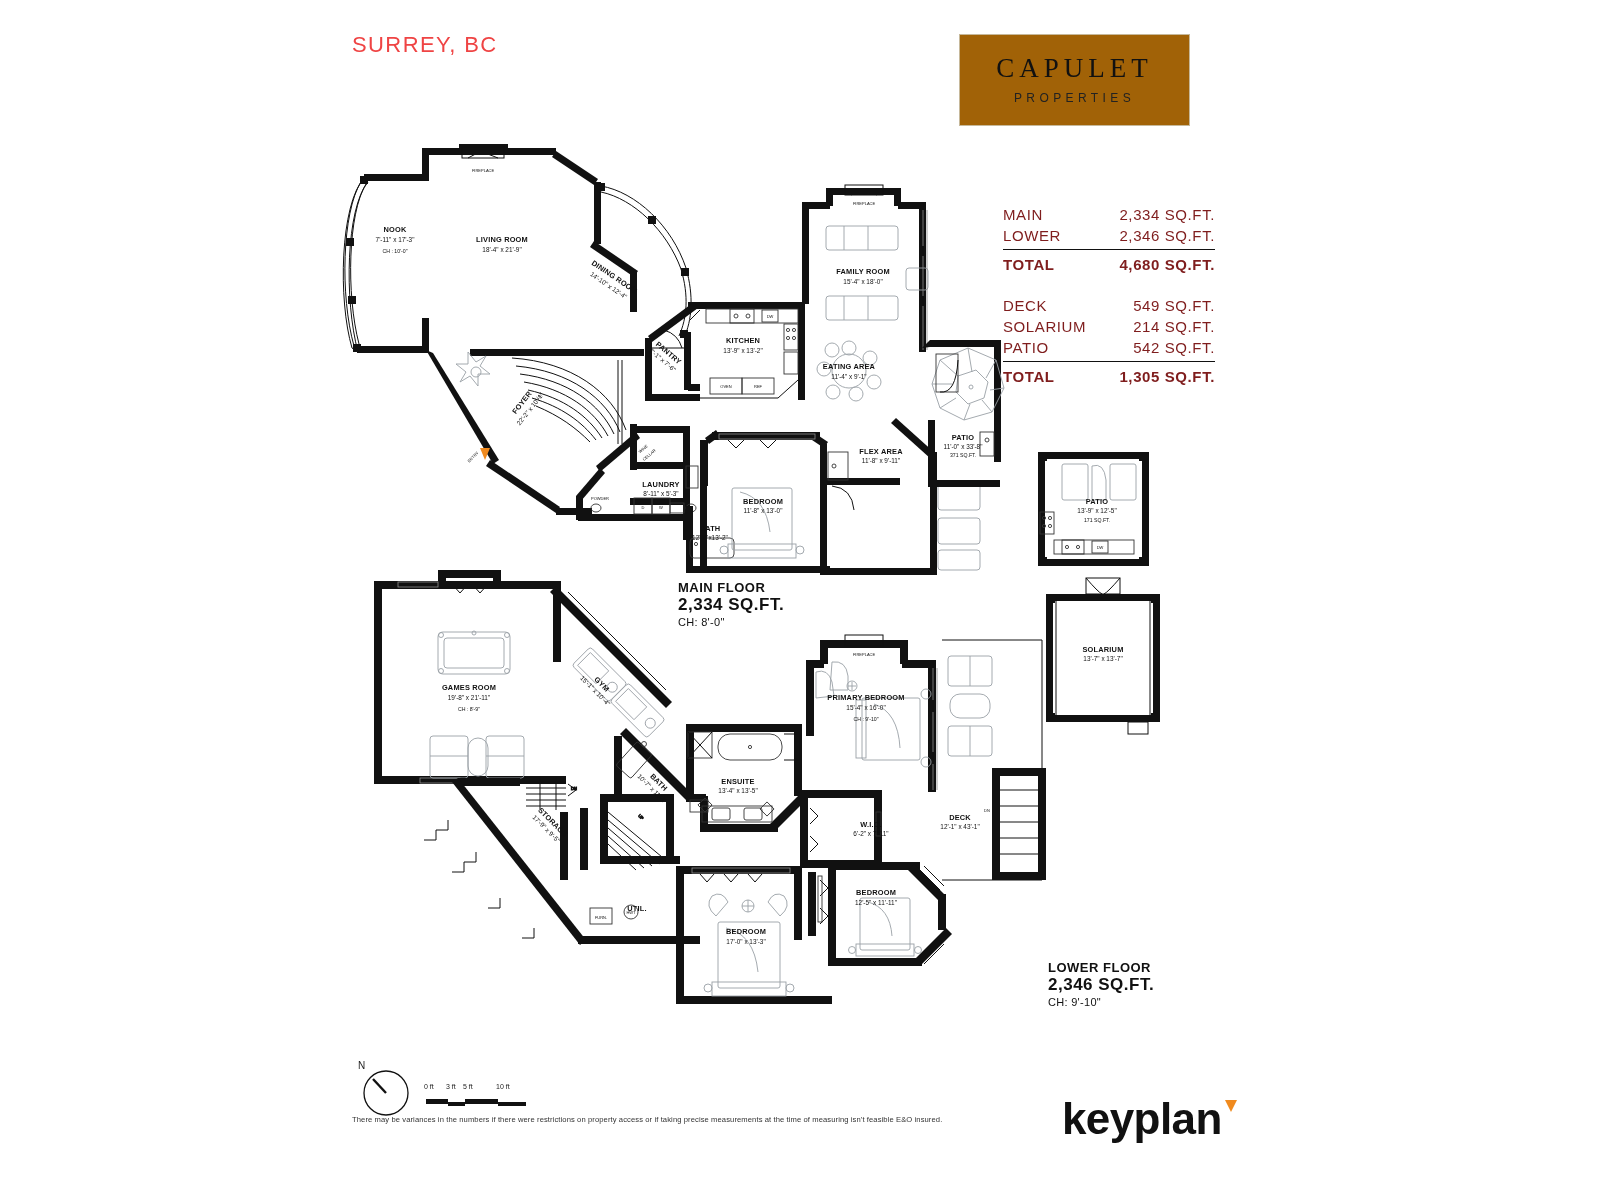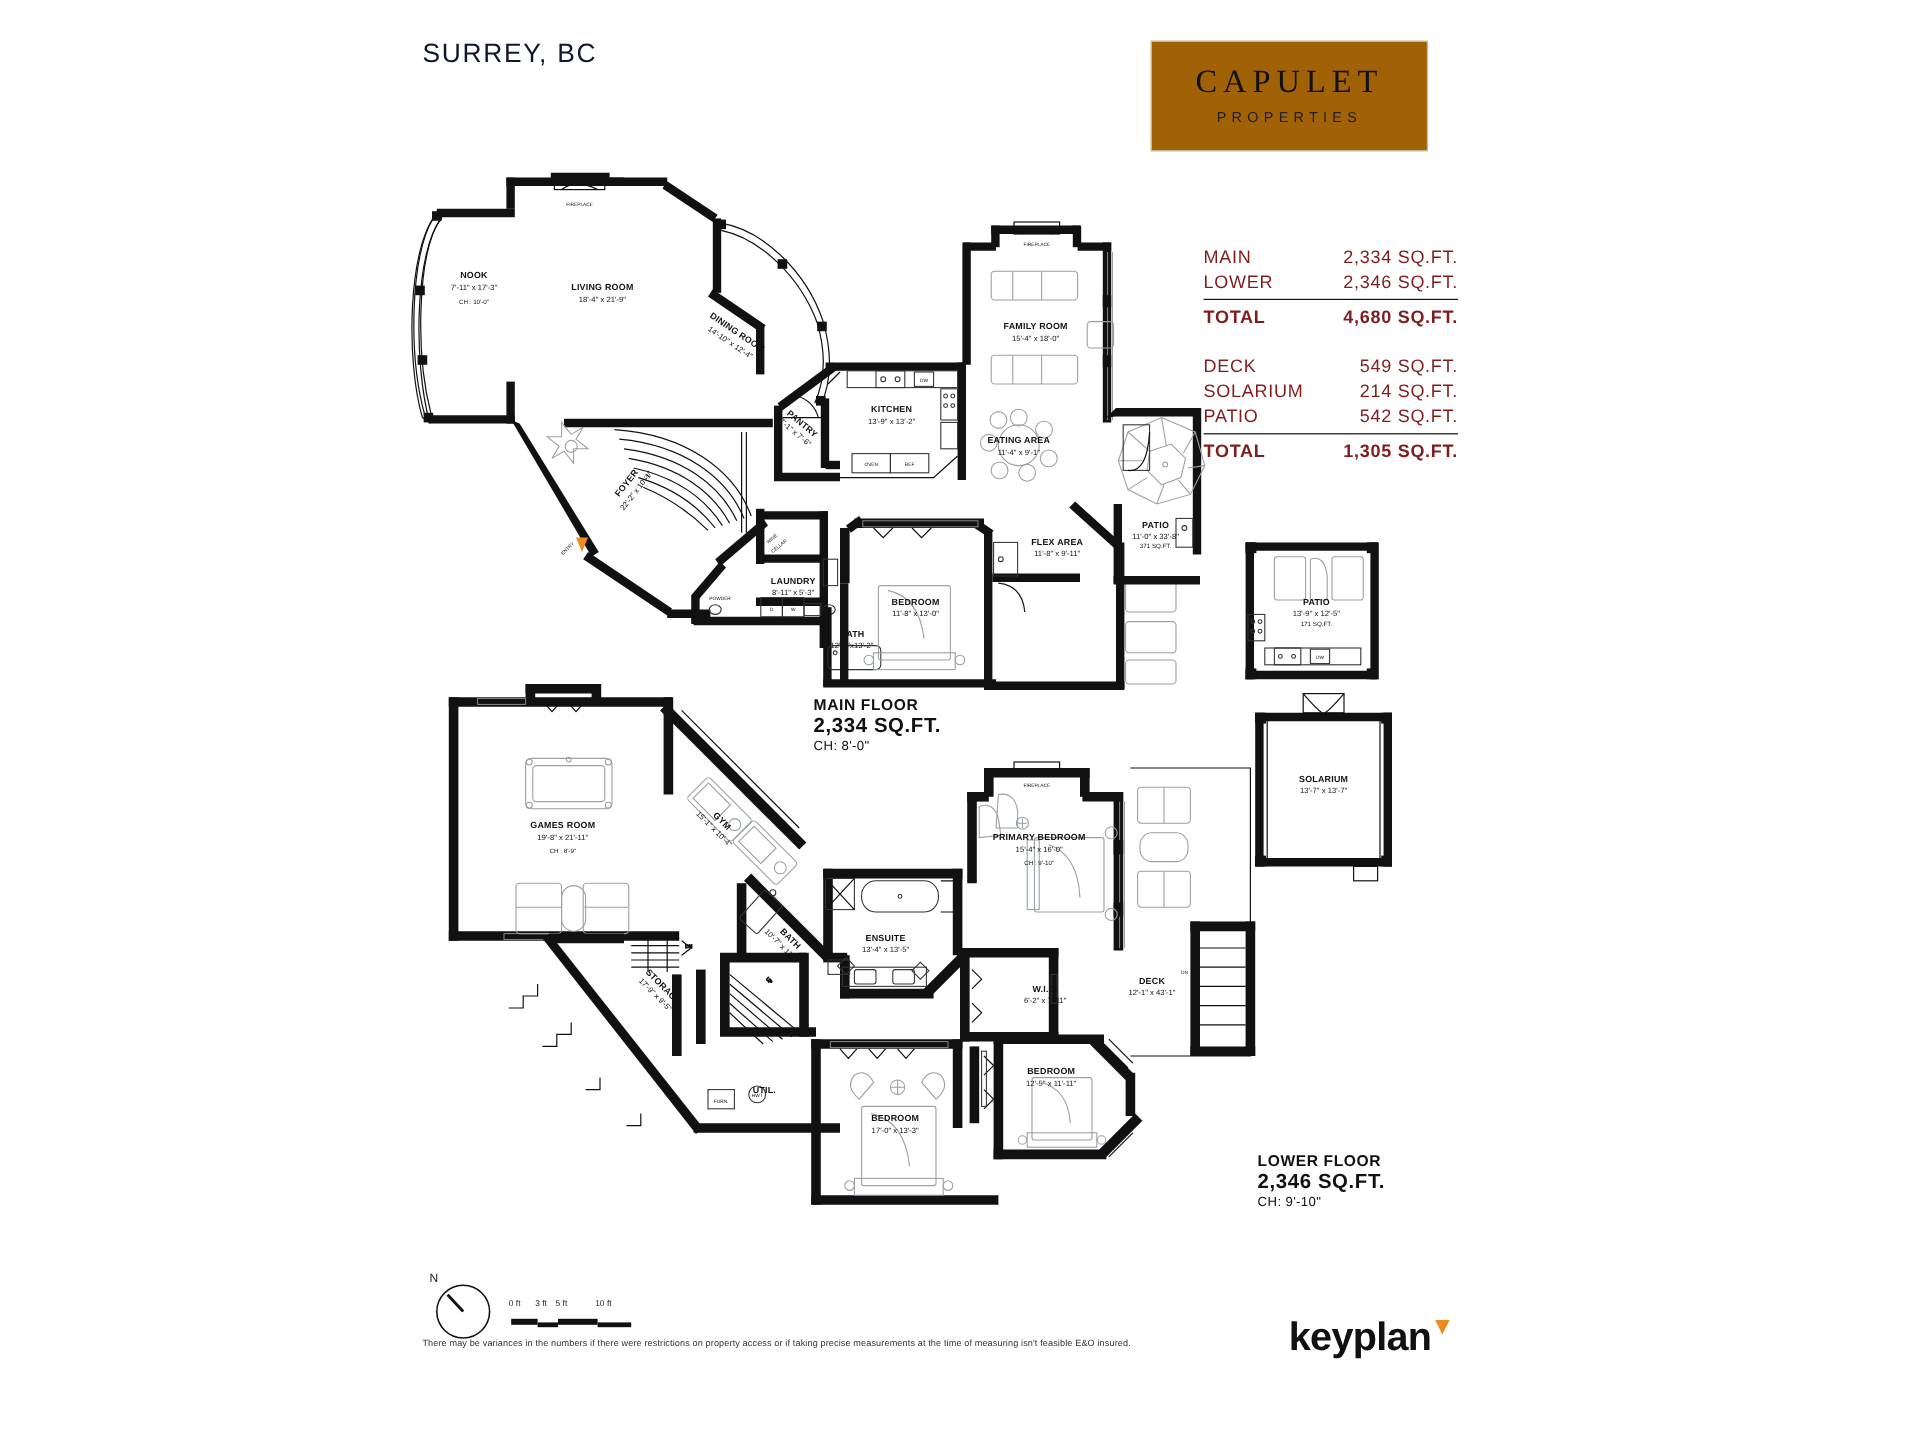--- a/index.html
+++ b/index.html
@@ -13,21 +13,21 @@
     overflow:hidden;
   }
 
   
   #address-block { position:absolute; left:352px; top:26px; }
   #street-address {
     font-size:30px; font-weight:400; letter-spacing:0.4px; color:#111;
     line-height:1.15;
   }
   #city-region {
-    font-size:22px; font-weight:300; letter-spacing:1.4px; color:#0f172a;
+    font-size:22px; font-weight:300; letter-spacing:1.4px; color:#ef4444;
     margin-top:6px;
   }
 
   #brand-logo {
     position:absolute; left:959px; top:34px; width:231px; height:92px;
     border:1.5px solid #c6b89a; background:#a16207;
     display:flex; flex-direction:column; align-items:center; justify-content:center;
   }
   #brand-name {
     font-family:"Liberation Serif", serif;
@@ -65,21 +65,21 @@
   #scale-bar { position:absolute; left:424px; top:1083px; width:110px; }
   .scale-ticks { position:relative; height:12px; font-size:7px; color:#222; }
   .scale-ticks span { position:absolute; top:0; }
 
   
   #disclaimer { position:absolute; left:352px; top:1114px; width:760px; }
   #disclaimer p { margin:0 0 3px 0; font-size:7.6px; line-height:1.55; color:#333; letter-spacing:0.1px; }
 
   
   #keyplan-logo { position:absolute; left:1062px; top:1097px; display:flex; align-items:flex-start; }
-  #keyplan-word { font-size:33px; font-weight:700; letter-spacing:-0.6px; color:#111; line-height:1;margin-left:12px; }
+  #keyplan-word { font-size:44px; font-weight:700; letter-spacing:-0.6px; color:#111; line-height:1; }
   #keyplan-mark { width:14px; height:14px; margin-left:2px; margin-top:2px; }
 </style>
 </head>
 <body>
 
 <div id="address-block">
   <div id="city-region">SURREY, BC</div>
 </div>
 
 <div id="brand-logo">

